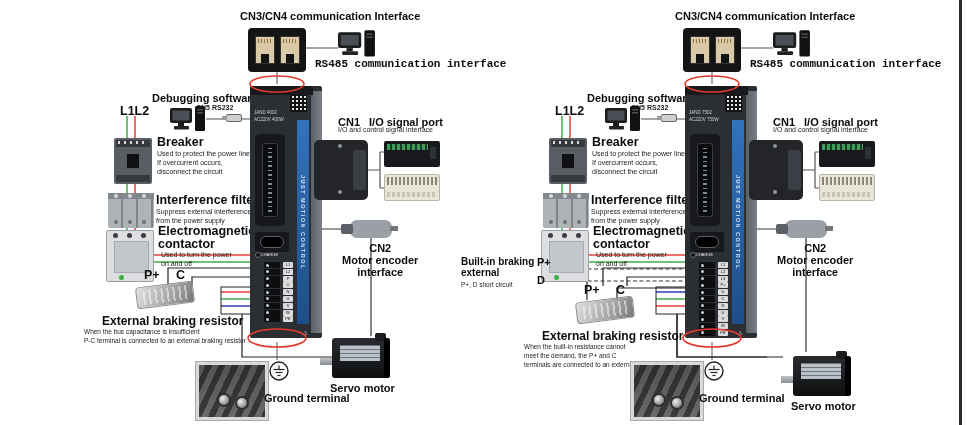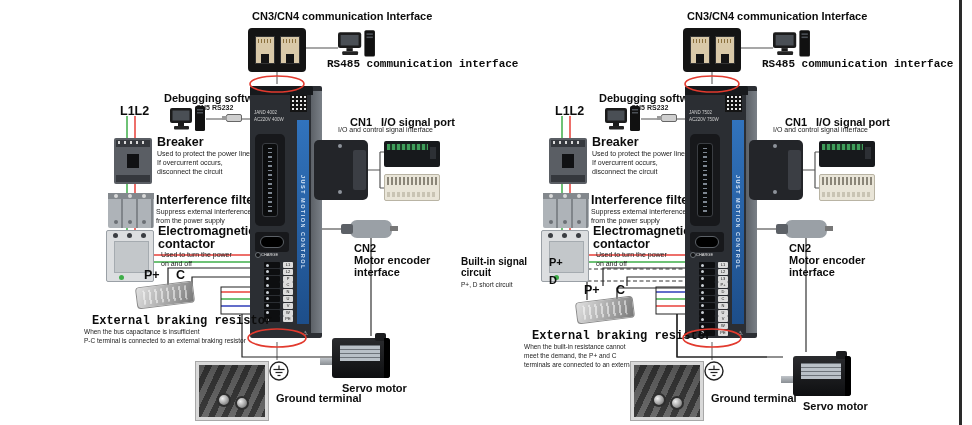--- a/index.html
+++ b/index.html
@@ -11,21 +11,21 @@
 
   .diagram{position:absolute;top:0;width:472px;height:425px;}
   .diagram.left{left:0;} .diagram.right{left:435px;}
   .diagram>div, .builtin>div, .extbrake>div, .gndgroup>*, .motorg>div, .drive>div{position:absolute;}
   svg.wires,svg.hl{position:absolute;left:0;top:0;width:472px;height:425px;pointer-events:none;}
   svg.wires{z-index:1;} svg.hl{z-index:6;}
   .diagram .lbl,.diagram .comp,.diagram .drive,.diagram .pc,.diagram .rj45,.diagram .cn1plug,
   .diagram .mod,.diagram .cn2plug,.diagram .cn2text,.diagram .builtin,.diagram .extbrake,
   .diagram .gndgroup,.diagram .motorg,.diagram .plug-rs232{position:absolute;z-index:2;}
 
-  .b10{font-size:10px;font-weight:bold;} .b11{font-size:11px;font-weight:bold;margin-left:12px;}
+  .b10{font-size:10px;font-weight:bold;} .b11{font-size:11px;font-weight:bold;}
   .b115{font-size:12px;font-weight:bold;} .b12{font-size:12.5px;font-weight:bold;}
   .s7{font-size:7px;color:#222;} .s65{font-size:6.5px;color:#222;}
   .lbl{white-space:nowrap;}
 
   
   .cn34{left:240px;top:10px;}
   .rj45{left:248px;top:28px;width:58px;height:44px;background:#141414;border-radius:4px;}
   .rj45 .port{position:absolute;top:8px;width:20px;height:28px;background:#d9c9a8;border:1px solid #333;}
   .rj45 .port{left:7px;} .rj45 .port.p2{left:32px;}
   .rj45 .port::before{content:"";position:absolute;left:2px;top:2px;right:2px;height:4px;
@@ -101,35 +101,35 @@
       background:repeating-linear-gradient(90deg,#3f9c5a 0 3px,#1c3a26 3px 5px);}
   .modblack::after{content:"";position:absolute;right:4px;top:6px;width:6px;height:12px;background:#2d3035;}
   .modbeige{left:384px;top:174px;width:56px;height:27px;background:#e9e5d8;border:1px solid #b9b4a4;}
   .modbeige::before{content:"";position:absolute;left:2px;top:2px;right:2px;height:8px;
       background:repeating-linear-gradient(90deg,#8a8578 0 2px,transparent 2px 4px);}
   .modbeige::after{content:"";position:absolute;left:2px;bottom:3px;right:2px;height:5px;
       background:repeating-linear-gradient(90deg,#c9c4b4 0 3px,transparent 3px 5px);}
   .cn2plug{left:350px;top:220px;width:42px;height:18px;background:#9aa0a6;border-radius:7px;}
   .cn2plug::before{content:"";position:absolute;left:-9px;top:4px;width:12px;height:10px;background:#5c6066;border-radius:2px;}
   .cn2plug::after{content:"";position:absolute;right:-6px;top:6px;width:8px;height:5px;background:#777;}
-  .cn2text{left:342px;top:242px;line-height:12px;}
+  .cn2text{left:342px;top:242px;line-height:12px;text-align:center;}
 
   .builtin{left:26px;top:256px;width:130px;}
   .builtin .bt1{left:0;top:0;} .builtin .bt2{left:0;top:11px;} .builtin .bds{left:0;top:25px;}
   .builtin .bp{left:76px;top:0px;} .builtin .bd{left:76px;top:18px;}
   .diagram.left .right-only{display:none;}
 
   .extbrake{left:84px;top:268px;width:200px;height:92px;}
   .diagram.right .extbrake{left:89px;top:283px;}
   .ebp{left:60px;top:0;} .ebc{left:92px;top:0;}
   .resistor{left:52px;top:16px;width:58px;height:22px;border-radius:4px;transform:rotate(-7deg);
      background:linear-gradient(120deg,#e0e0e0,#9a9a9a 70%,#777);border:1px solid #8a8a8a;}
   .resistor::before{content:"";position:absolute;left:6px;top:3px;right:6px;bottom:3px;
      background:repeating-linear-gradient(90deg,rgba(255,255,255,.5) 0 2px,transparent 2px 6px);}
-  .ebt{left:8px;top:46px;font-family:Liberation Mono, monospace;} .ebd1{left:0;top:60px;} .ebd2{left:0;top:69px;} .ebd3{left:0;top:78px;}
+  .ebt{left:18px;top:46px;} .ebd1{left:0;top:60px;} .ebd2{left:0;top:69px;} .ebd3{left:0;top:78px;}
 
   .gndgroup{left:196px;top:358px;width:200px;height:66px;}
   .gndphoto{left:0;top:4px;width:72px;height:58px;border:3px solid #d9d9d9;outline:1px solid #a8a8a8;
      background:linear-gradient(rgba(0,0,0,.25),rgba(0,0,0,.05)),
      repeating-linear-gradient(115deg,#6f6f6f 0 6px,#3c3c3c 6px 12px);}
   .scr{position:absolute;width:14px;height:14px;border-radius:50%;border:2px solid #2e2e2e;
      background:radial-gradient(circle at 35% 35%,#f0f0f0,#9a9a9a 60%,#555);}
   .scr.s1{left:18px;top:28px;} .scr.s2{left:36px;top:31px;}
   .gndsym{left:72px;top:2px;width:22px;height:22px;position:absolute;}
   .gndlbl{left:68px;top:34px;white-space:nowrap;text-align:right;}
@@ -475,22 +475,22 @@
     <div class="mod modbeige"></div>
 
     <div class="cn2plug"></div>
     <div class="cn2text">
       <div class="b11">CN2</div>
       <div class="b11">Motor encoder</div>
       <div class="b11">interface</div>
     </div>
 
     <div class="builtin right-only">
-      <div class="b10 bt1">Built-in signal</div>
-      <div class="b10 bt2">circuit</div>
+      <div class="b10 bt1">Built-in braking</div>
+      <div class="b10 bt2">external</div>
       <div class="s65 bds">P+, D short circuit</div>
       <div class="b11 bp">P+</div>
       <div class="b11 bd">D</div>
     </div>
 
     <div class="extbrake">
       <div class="b12 ebp">P+</div>
       <div class="b12 ebc">C</div>
       <div class="resistor"></div>
       <div class="b115 ebt lbl">External braking resistor</div>

